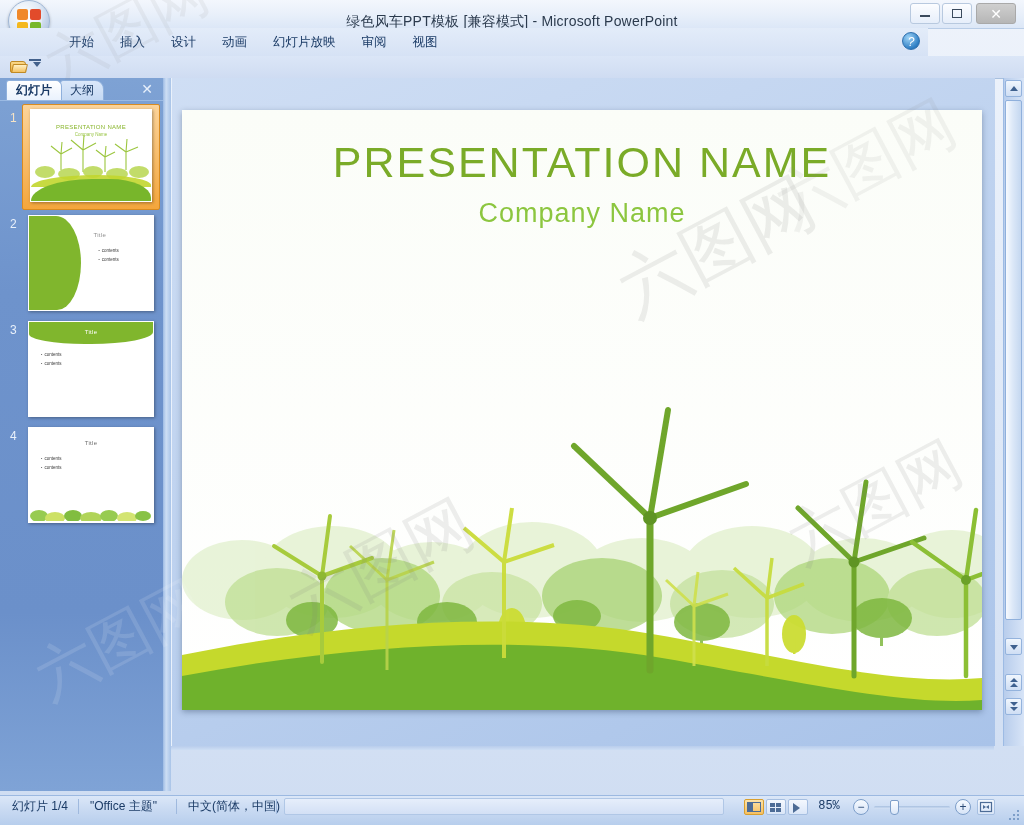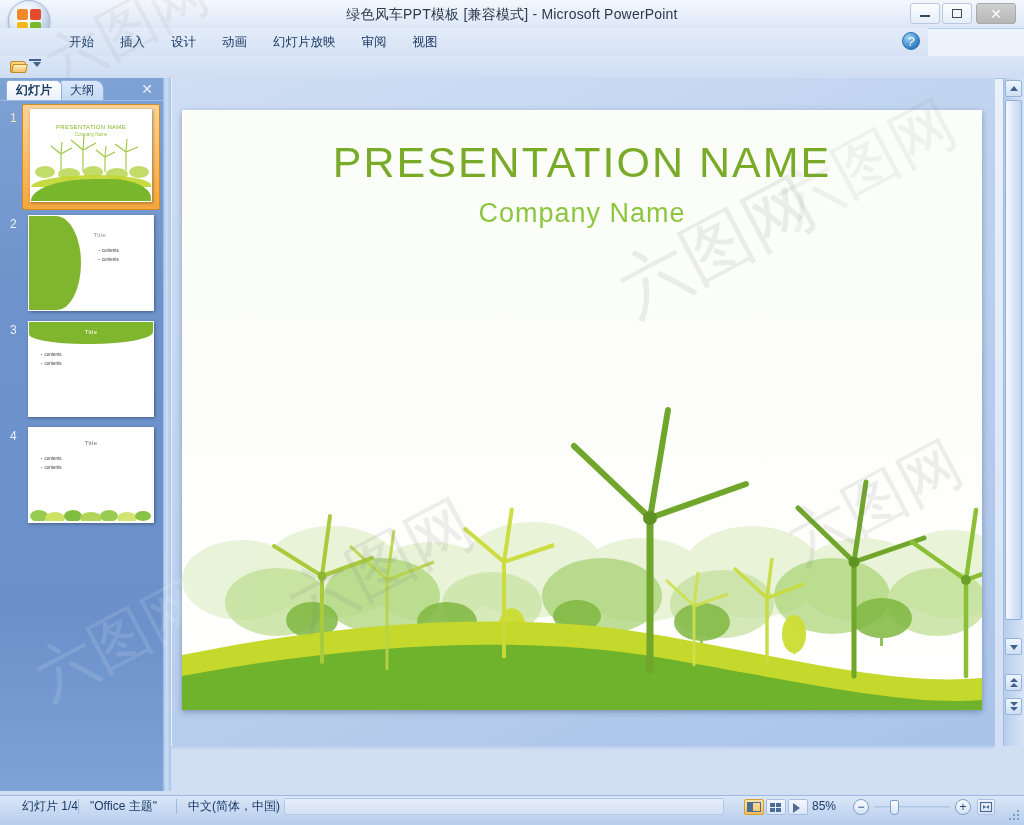--- a/index.html
+++ b/index.html
@@ -11,21 +11,21 @@
     position:relative;
   }
   
   #app{position:absolute;inset:0;
        background:linear-gradient(180deg,#eef3fb 0%,#e2ebf8 40%,#cfddf2 100%);}
 
   
   #titlebar{position:absolute;left:0;top:0;width:1024px;height:28px;
     background:linear-gradient(180deg,#f3f7fd 0%,#e9f0fa 50%,#dce7f7 100%);
     border-bottom:1px solid #b9cde7;}
-  #title-text{position:absolute;left:0;top:0;width:1024px;height:28px;
+  #title-text{position:absolute;left:0;top:7px;width:1024px;height:28px;
     line-height:28px;text-align:center;color:#2b3a4d;font-size:14px;
     letter-spacing:.2px;}
   .wbtn{position:absolute;top:3px;height:21px;width:30px;border:1px solid #b8c9df;
         border-radius:3px;background:linear-gradient(180deg,#fcfdff,#e6eefa);
         box-sizing:border-box;}
   #btn-min{right:84px;}
   #btn-max{right:52px;}
   #btn-close{right:8px;width:40px;
         background:linear-gradient(180deg,#cfcfcf,#b6b6b6);border-color:#a9a9a9;}
   .wglyph{position:absolute;left:0;right:0;top:0;bottom:0;display:flex;
@@ -164,33 +164,33 @@
   #notes-text{position:absolute;left:10px;top:10px;color:#3a3a3a;font-size:13px;}
   #notes-gap{position:absolute;left:171px;top:746px;width:823px;height:4px;
     background:linear-gradient(180deg,#b9cdec,#cddef4);}
 
   
   #statusbar{position:absolute;left:0;top:795px;width:1024px;height:30px;
     background:linear-gradient(180deg,#dbe7f8 0%,#c9daf2 45%,#b6cdec 100%);
     border-top:1px solid #9cb9e1;}
   .status-cell{position:absolute;top:2px;height:17px;line-height:17px;color:#1b3b66;font-size:12px;}
   .status-div{position:absolute;top:3px;width:1px;height:15px;background:#9fb9de;}
-  #st-slide{left:12px;margin-left:10px;}
+  #st-slide{left:12px;}
   #st-theme{left:90px;}
   #st-lang{left:188px;}
   #st-rest{position:absolute;left:284px;top:2px;width:440px;height:17px;
     background:linear-gradient(180deg,#e6eefb,#d3e0f5);border:1px solid #b0c7e6;
     box-sizing:border-box;border-radius:2px;}
   .vbtn{position:absolute;top:3px;width:20px;height:16px;border:1px solid #a6bfe1;
     box-sizing:border-box;border-radius:2px;background:linear-gradient(180deg,#f4f8fe,#dae6f8);}
   #vb-normal{left:744px;background:linear-gradient(180deg,#fde3a8,#f6c061);border-color:#d99f2e;}
   #vb-sorter{left:766px;}
   #vb-show{left:788px;}
   #zoom-pct{position:absolute;left:812px;top:2px;height:17px;line-height:17px;
-    color:#1b3b66;font-size:12px;width:34px;text-align:left;}
+    color:#1b3b66;font-size:12px;width:34px;text-align:center;font-family:Liberation Mono, monospace;}
   .zbtn{position:absolute;top:3px;width:16px;height:16px;border-radius:50%;
     border:1px solid #7d9ec9;box-sizing:border-box;
     background:linear-gradient(180deg,#f6faff,#d7e4f7);color:#2b4a74;
     font-size:12px;line-height:14px;text-align:center;}
   #z-minus{left:853px;}
   #z-plus{left:955px;}
   #z-track{position:absolute;left:874px;top:10px;width:76px;height:3px;
     background:linear-gradient(180deg,#a8c0e0,#d6e3f6);border-radius:2px;}
   #z-handle{position:absolute;left:890px;top:4px;width:9px;height:15px;
     background:linear-gradient(180deg,#fbfdff,#dbe7f8);border:1px solid #7d9ec9;

